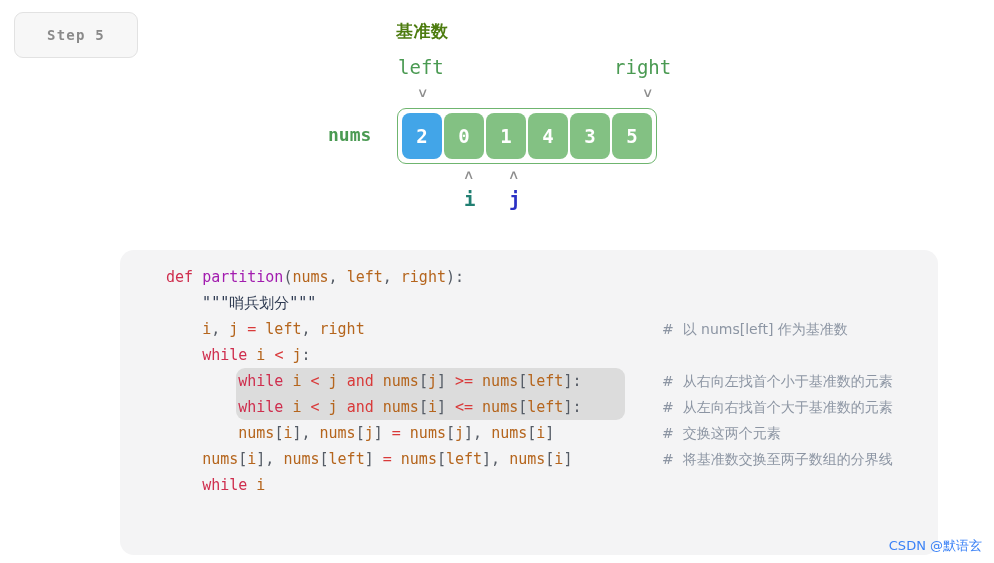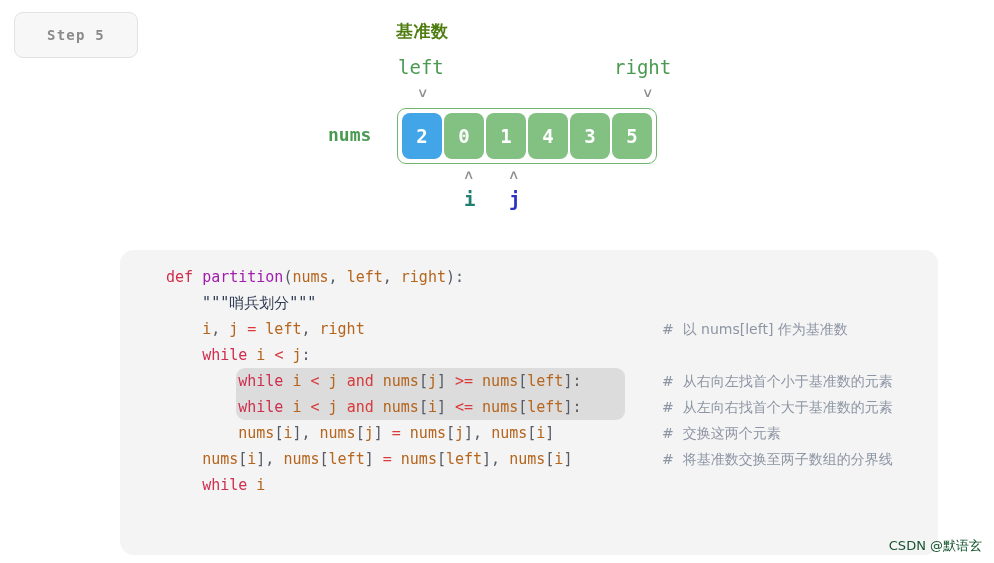--- a/index.html
+++ b/index.html
@@ -187,21 +187,21 @@
   .tok-num  { color: #2c6fd1; }
   .tok-str  { color: #2f3b52; }
   .tok-plain{ color: #3b4250; }
   .tok-punc { color: #555c66; }
 
   
   #watermark {
     position: absolute;
     right: 12px;
     bottom: 8px;
-    color: #14532d;
+    color: #3b82f6;
     font-family: "DejaVu Sans", "Liberation Sans", sans-serif;
     font-size: 13px;
   }
 </style>
 </head>
 <body>
 
 <div id="step-badge">
   <span>Step 5</span>
 </div>

